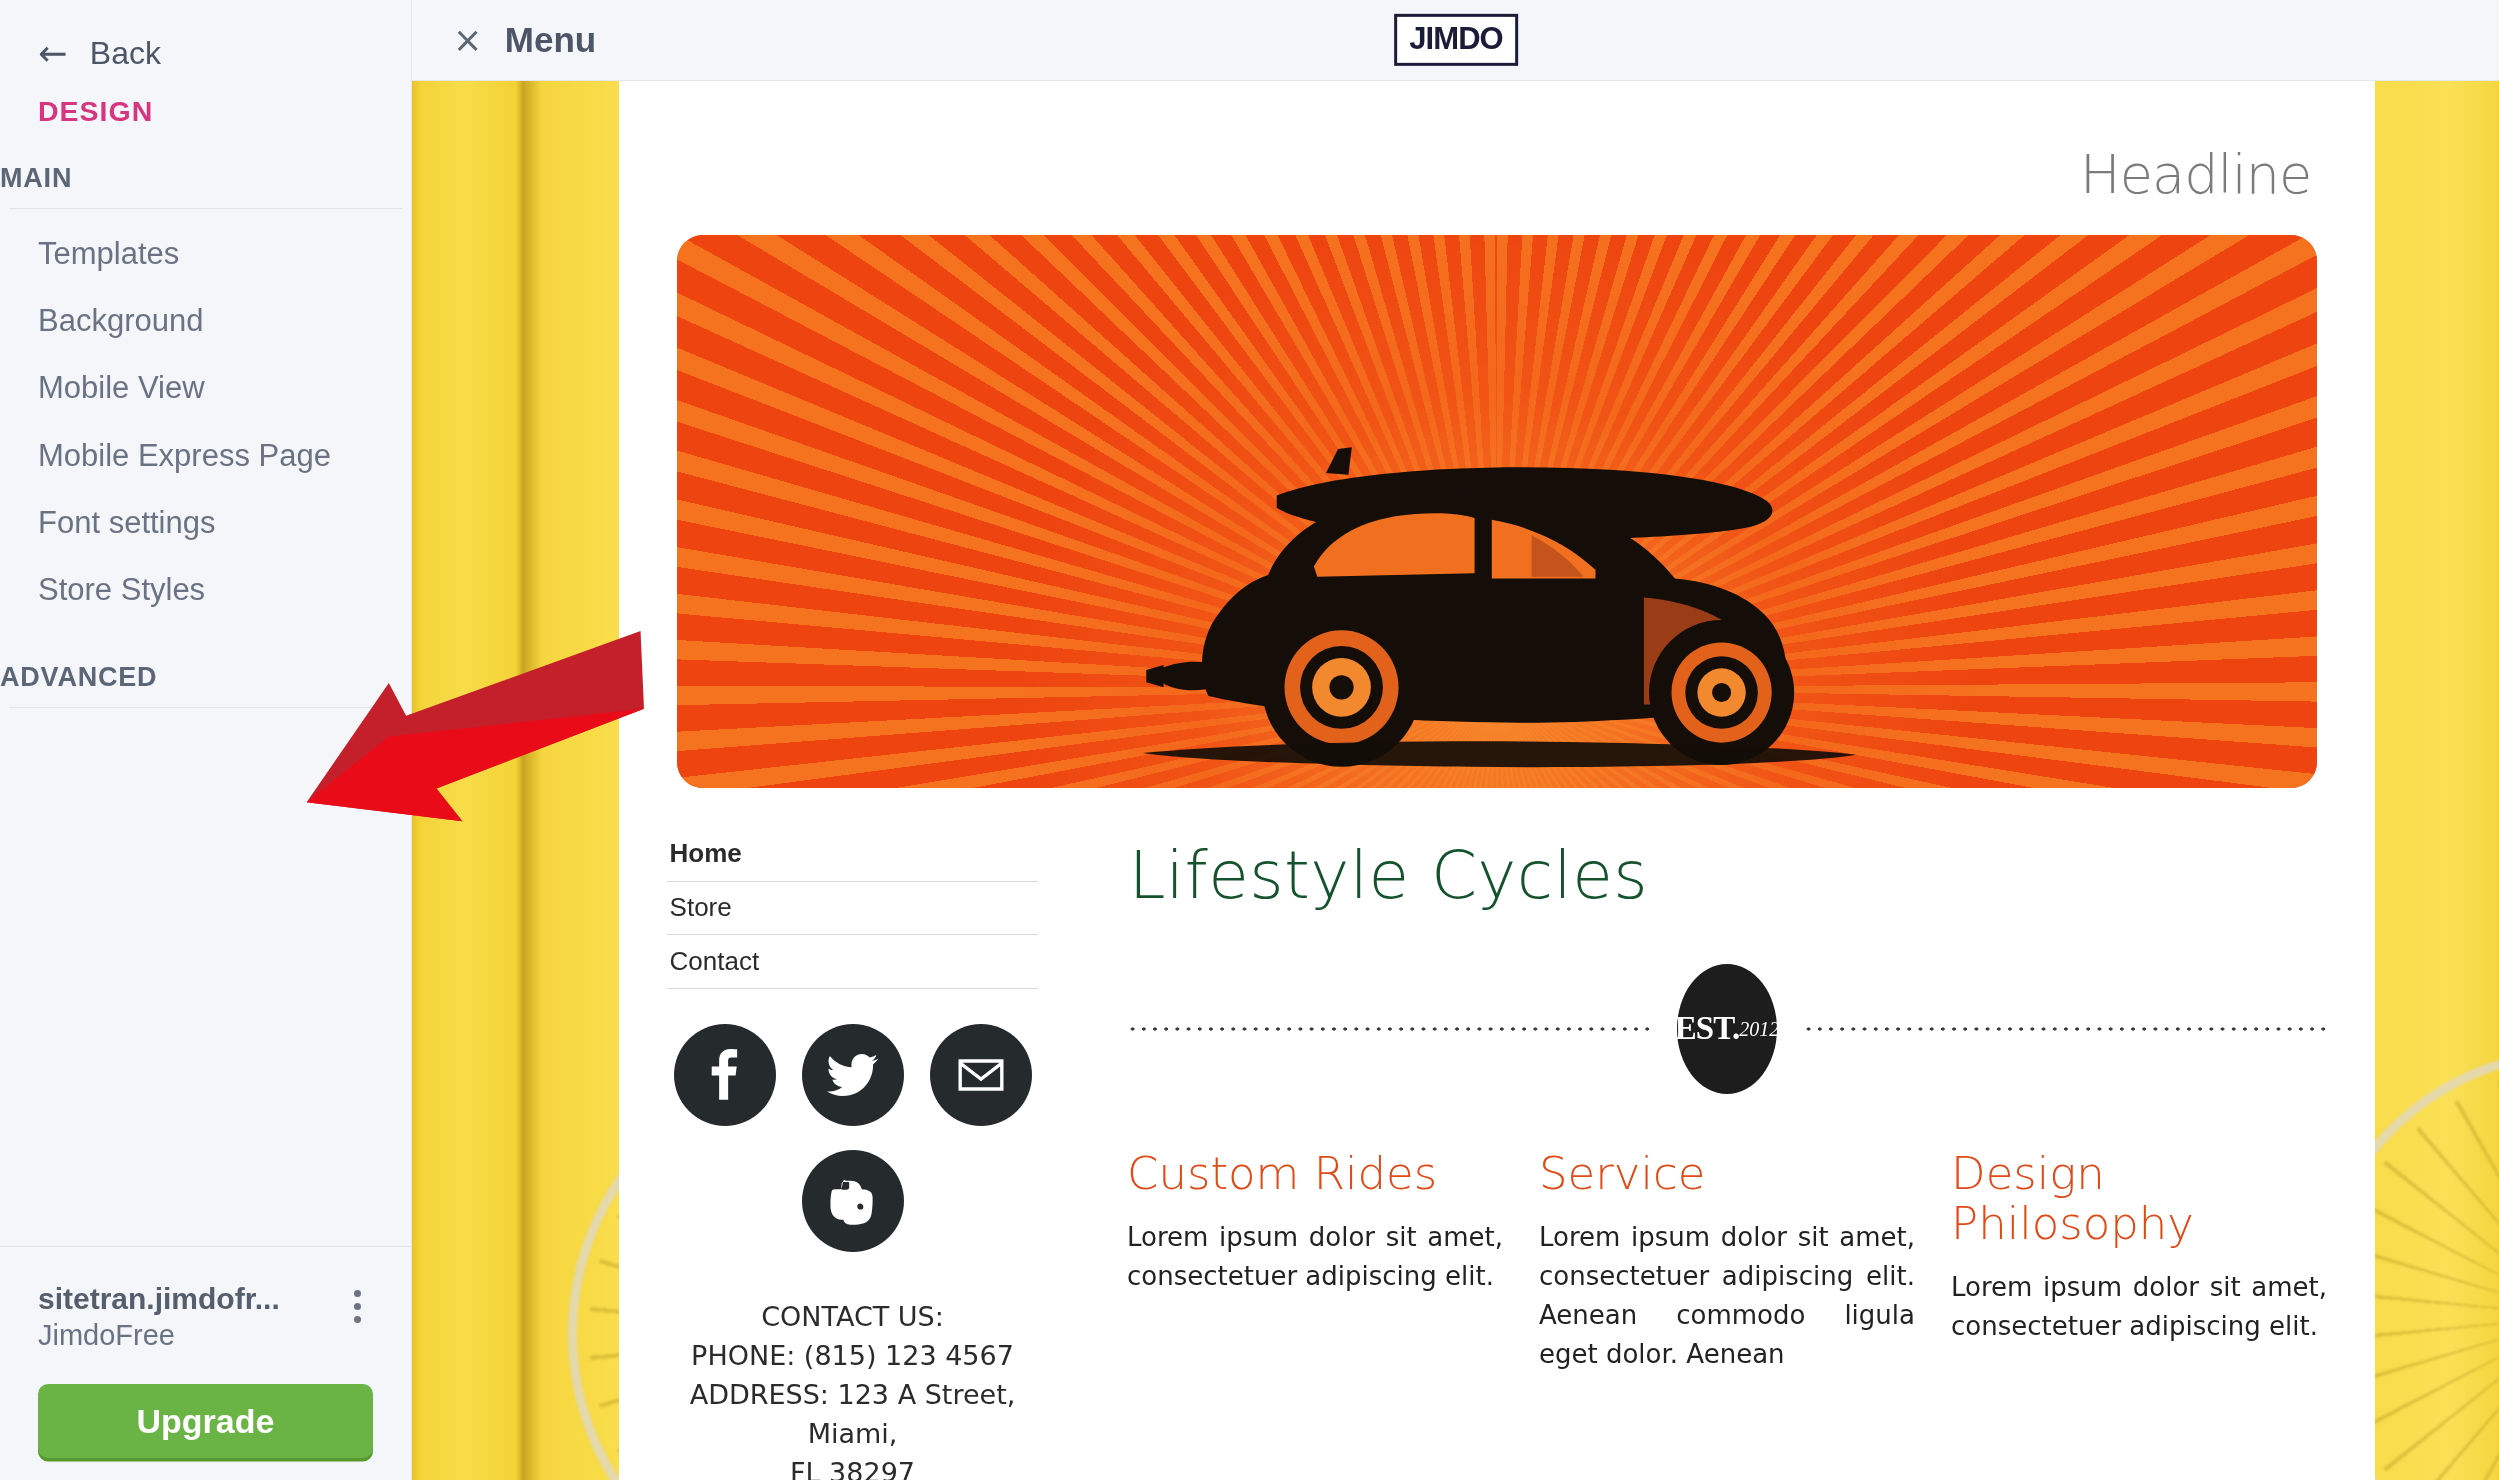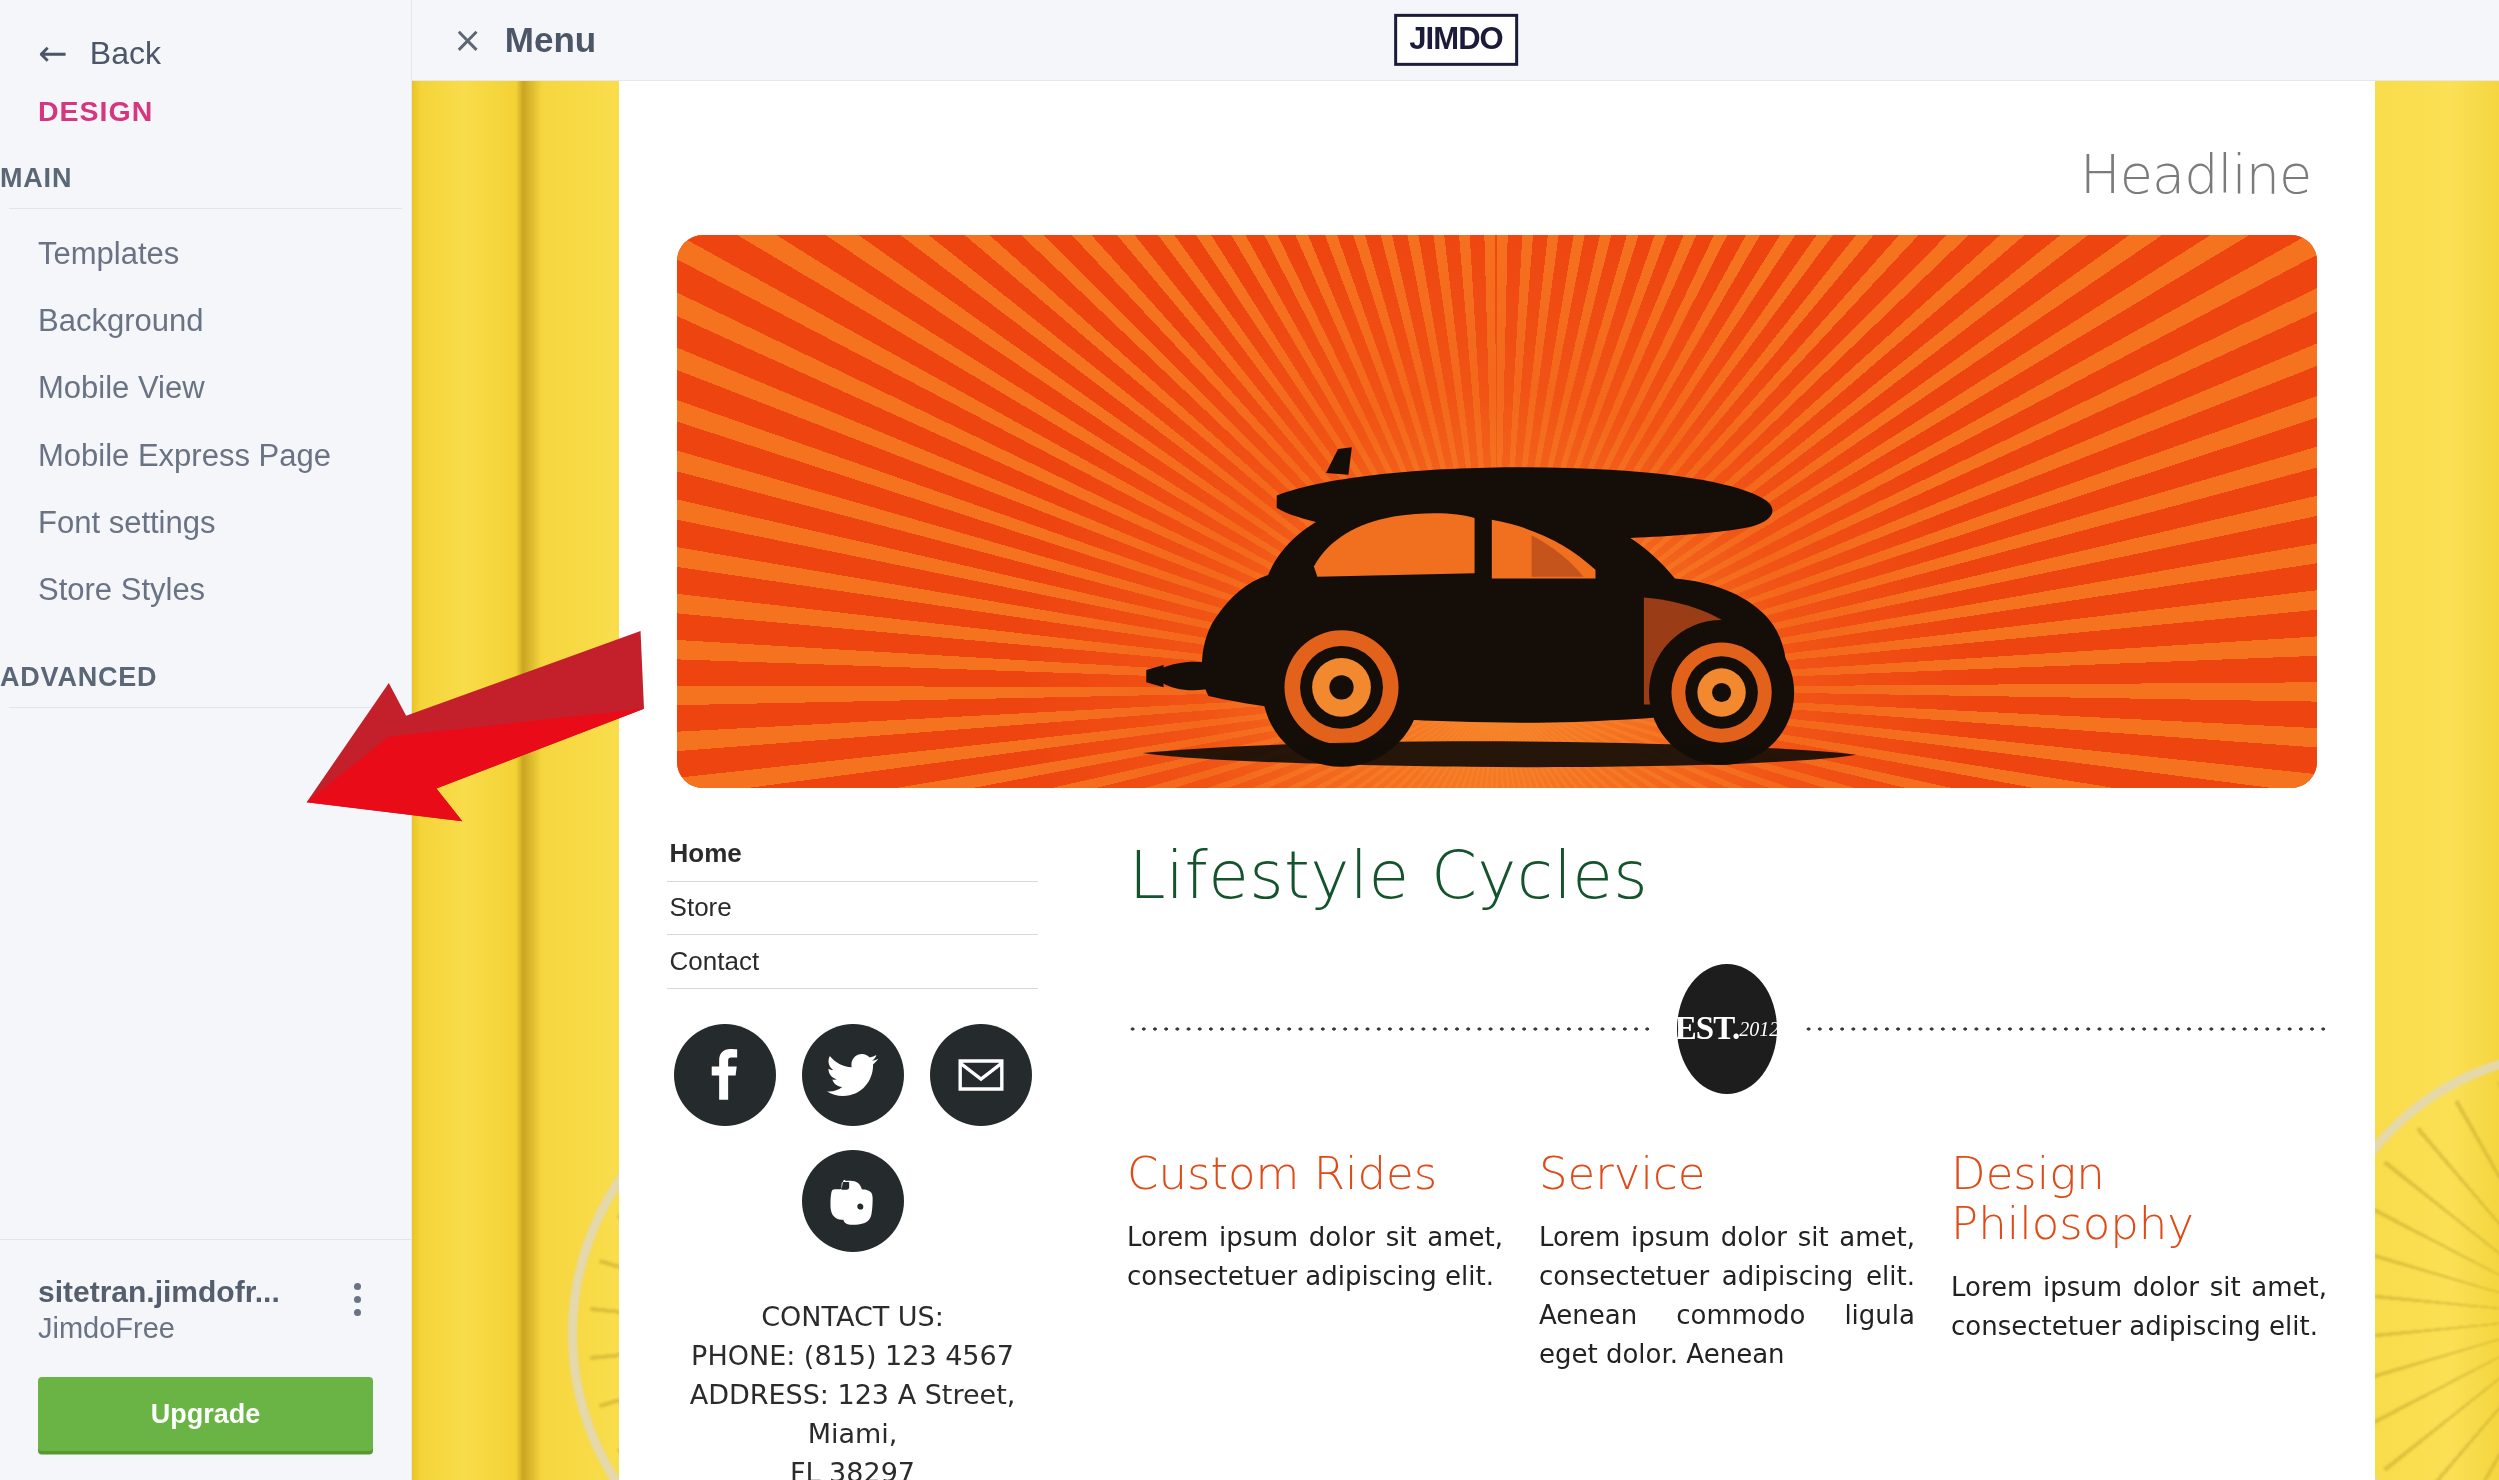--- a/index.html
+++ b/index.html
@@ -57,35 +57,35 @@
     content:"";
     position:absolute;
     left: 24px; top: 5.2px;
     width: 285px; height: 62px;
     border: 4.3px solid #fd0d0d;
     pointer-events:none;
   }
 
   .sb-spacer { flex: 1 1 auto; }
 
-  .sb-foot { border-top: 0.9px solid #e1e5ea; padding: 33px 38px 29px 38px; }
+  .sb-foot { border-top: 0.9px solid #e1e5ea; padding: 33px 38px 22px 38px; }
   .sb-foot-row { display: flex; align-items: flex-start; justify-content: space-between; }
   .sb-site { font-size: 30px; font-weight: bold; color: #555e6c; line-height:1.25; }
   .sb-plan { font-size: 29px; color: #6a7383; line-height:1.3; }
   .kebab { width: 7px; display:flex; flex-direction:column; gap:6px; padding-top:10.4px; margin-right: 12px;}
   .kebab i { width: 7px; height: 7px; background:#6a7383; border-radius:50%; display:block; }
 
   .upgrade {
     margin-top: 29px;
     width: 100%;
     height: 74px;
     background: #69b445;
-    border: none; border-radius: 4px;
+    border: none; border-radius: 10px;
     box-shadow: 0 3.5px 0 #57992f;
-    color: #fff; font-size: 27px; font-weight: bold;
+    color: #fff; font-size: 34px; font-weight: bold;
     font-family: "Liberation Sans", sans-serif;
     cursor: pointer;
   }
 
   
   .right { position: relative; flex: 1 1 auto; height: 1480px; }
 
   .topbar {
     height: 81px; background: #f4f6f9;
     border-bottom: 0.9px solid #e4e7ec;

